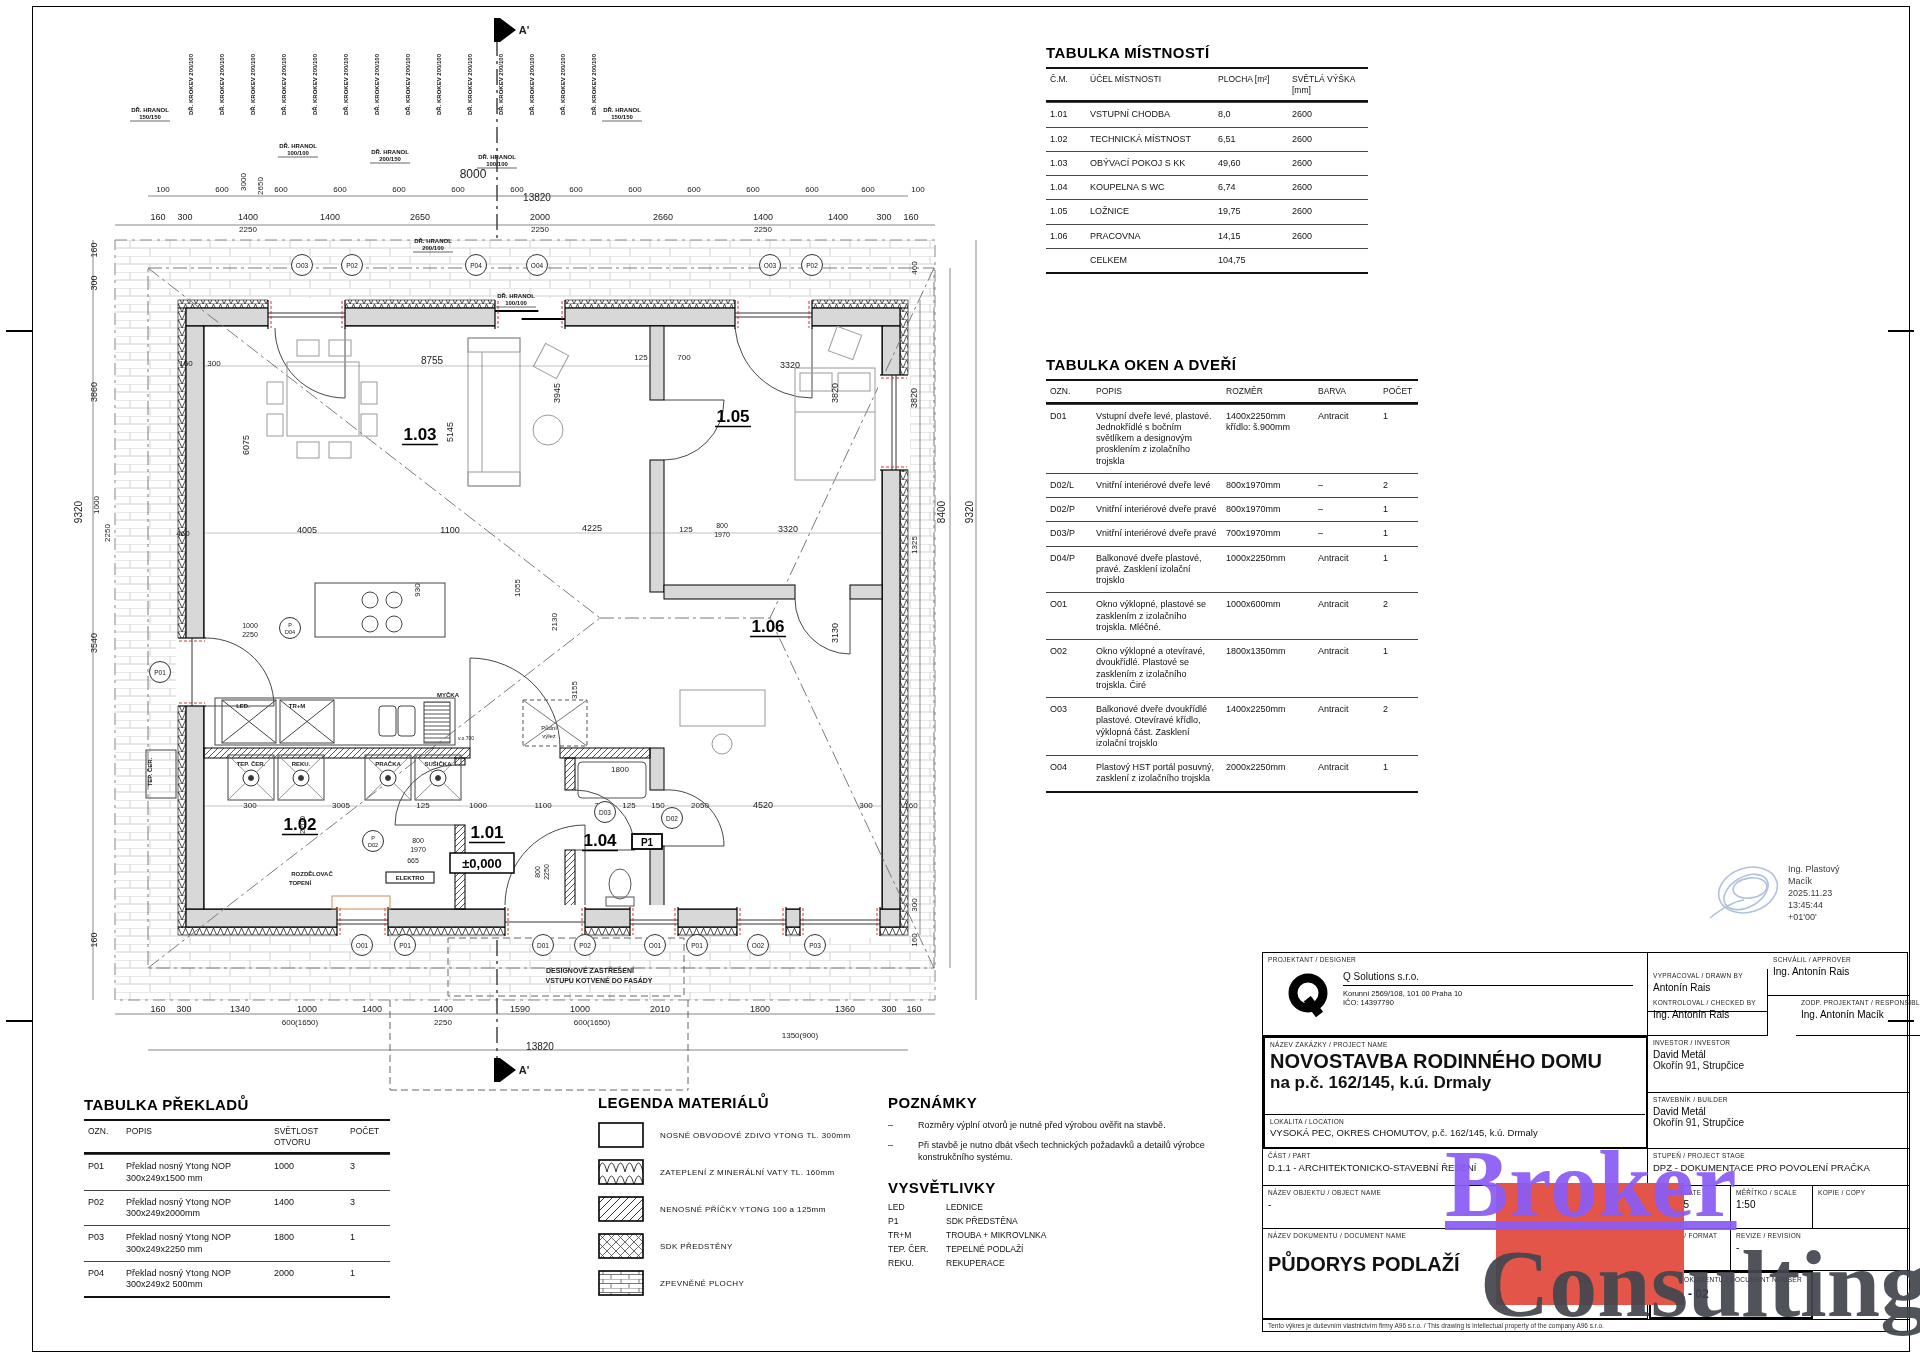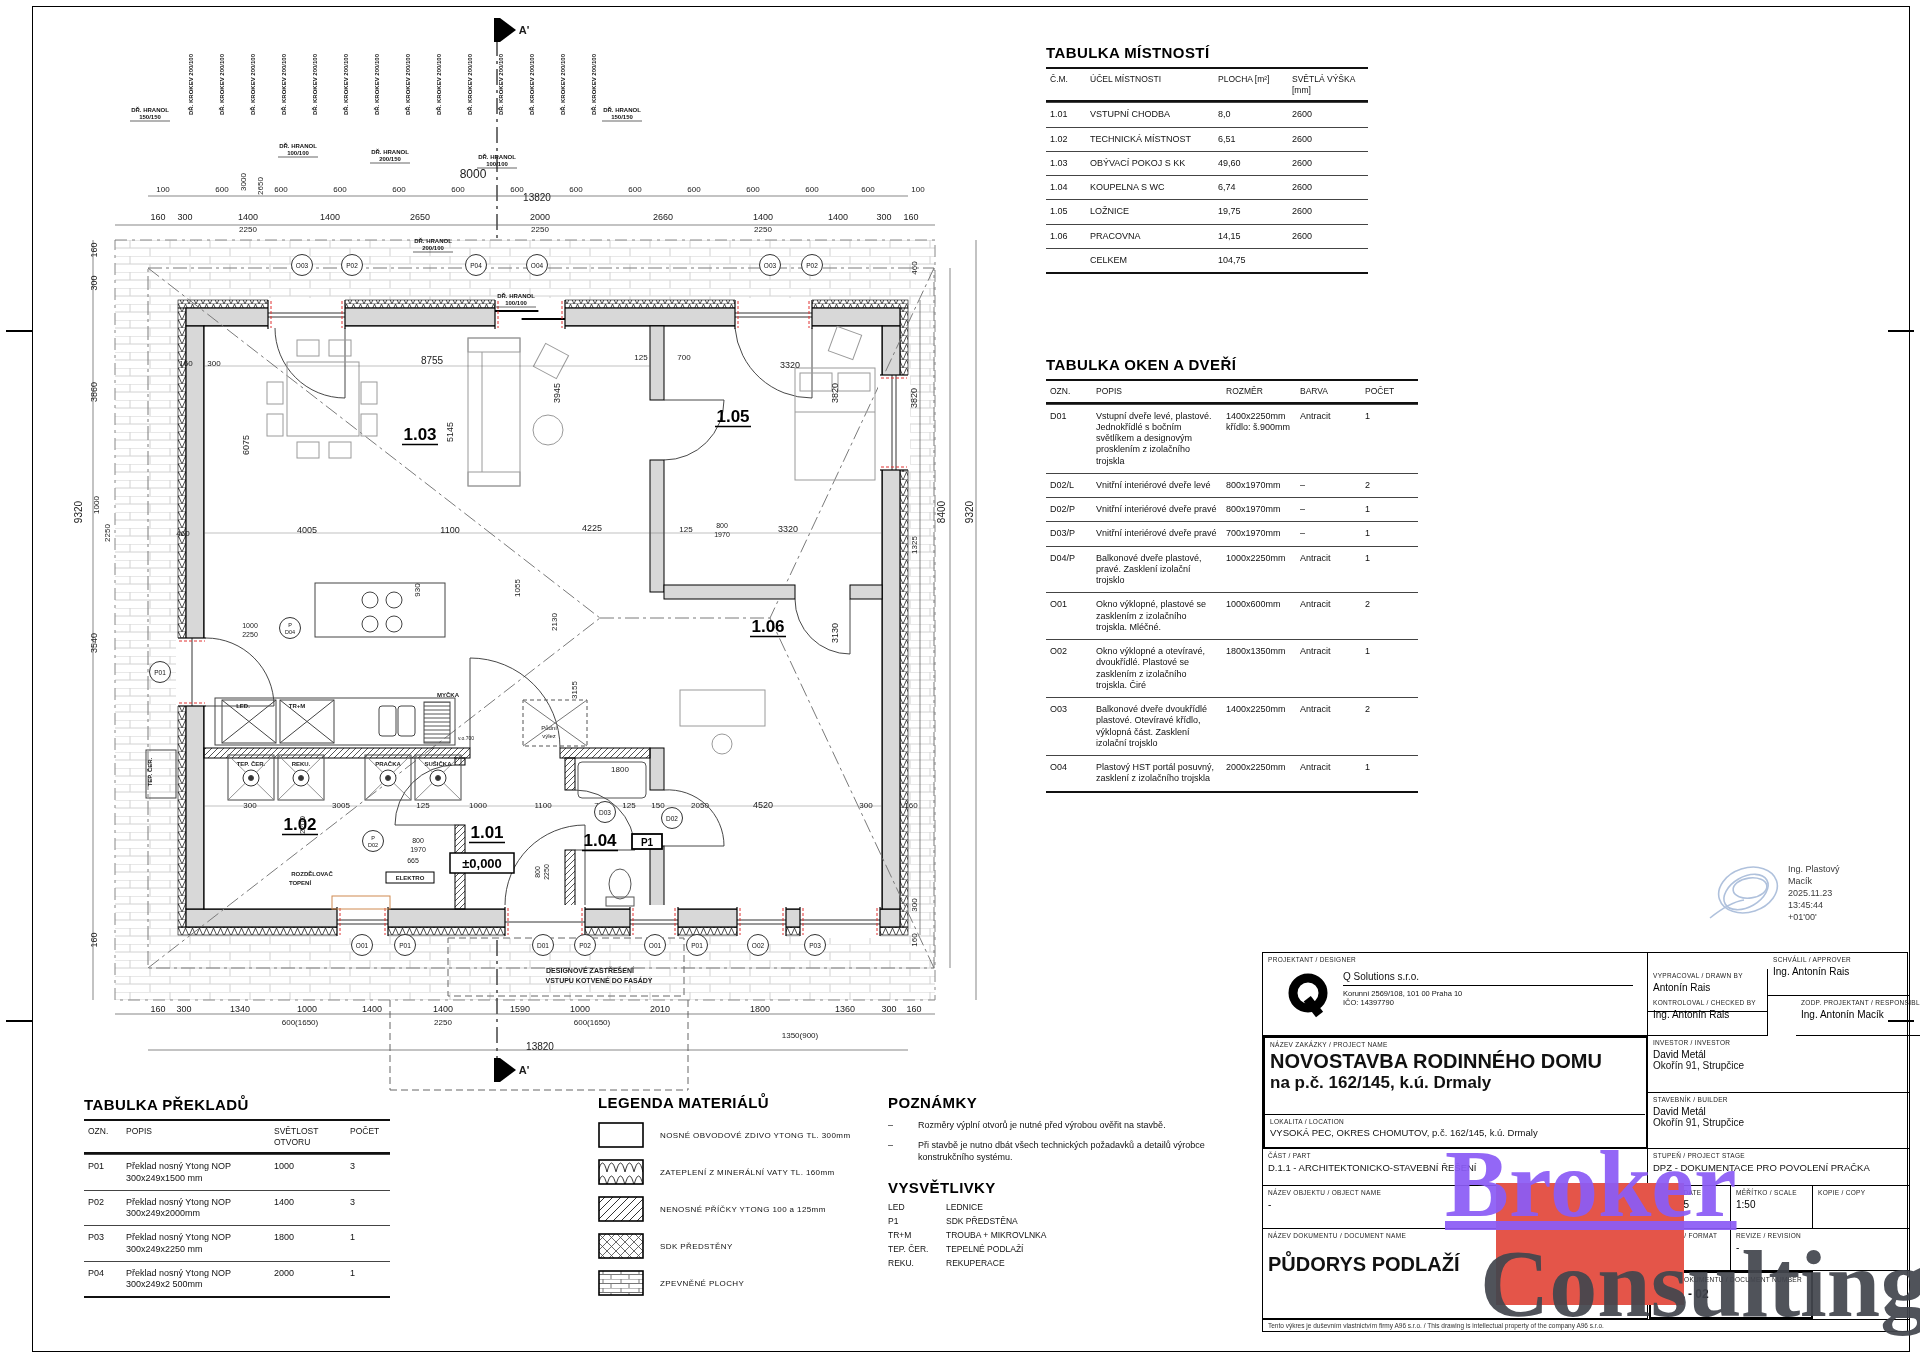--- a/index.html
+++ b/index.html
@@ -10,21 +10,21 @@
   
   .dtable{position:absolute;font-size:9px;color:#111;}
   .dtable .ttl{font-weight:bold;font-size:15px;letter-spacing:.4px;margin-bottom:6px;color:#000;}
   .trow{display:flex;border-top:1px solid #444;padding:6px 0 6px 4px;align-items:flex-start;line-height:1.25;}
   .trow.thead{border-top:2.5px solid #111;border-bottom:2px solid #111;font-size:8.5px;padding:5px 0 5px 4px;}
   .trow.tlast{border-bottom:2.5px solid #111;}
   .tc{padding-right:6px;box-sizing:border-box;flex-shrink:0;}
   .t-rooms{width:322px;}
   .t-rooms .c0{width:40px}.t-rooms .c1{width:128px}.t-rooms .c2{width:74px}.t-rooms .c3{width:78px}
   .t-open{width:372px;}
-  .t-open .c0{width:46px}.t-open .c1{width:130px}.t-open .c2{width:74px}.t-open .c3{width:65px}.t-open .c4{width:40px}
+  .t-open .c0{width:46px}.t-open .c1{width:130px}.t-open .c2{width:92px}.t-open .c3{width:65px}.t-open .c4{width:40px}
   .t-lint{width:306px;}
   .t-lint .c0{width:38px}.t-lint .c1{width:148px}.t-lint .c2{width:76px}.t-lint .c3{width:40px}
   
   .blockttl{font-weight:bold;font-size:15px;color:#000;letter-spacing:.4px;}
   .legend-item{display:flex;align-items:center;margin-top:11px;}
   .legend-item .sw{width:46px;height:26px;margin-right:16px;flex-shrink:0;}
   .legend-item .lb{font-size:8px;letter-spacing:.4px;}
   .note-row{display:flex;font-size:9px;margin-top:8px;line-height:1.35;}
   .note-row .dash{width:30px;flex-shrink:0;}
   .abbr-row{display:flex;font-size:8.5px;margin-top:4px;}

